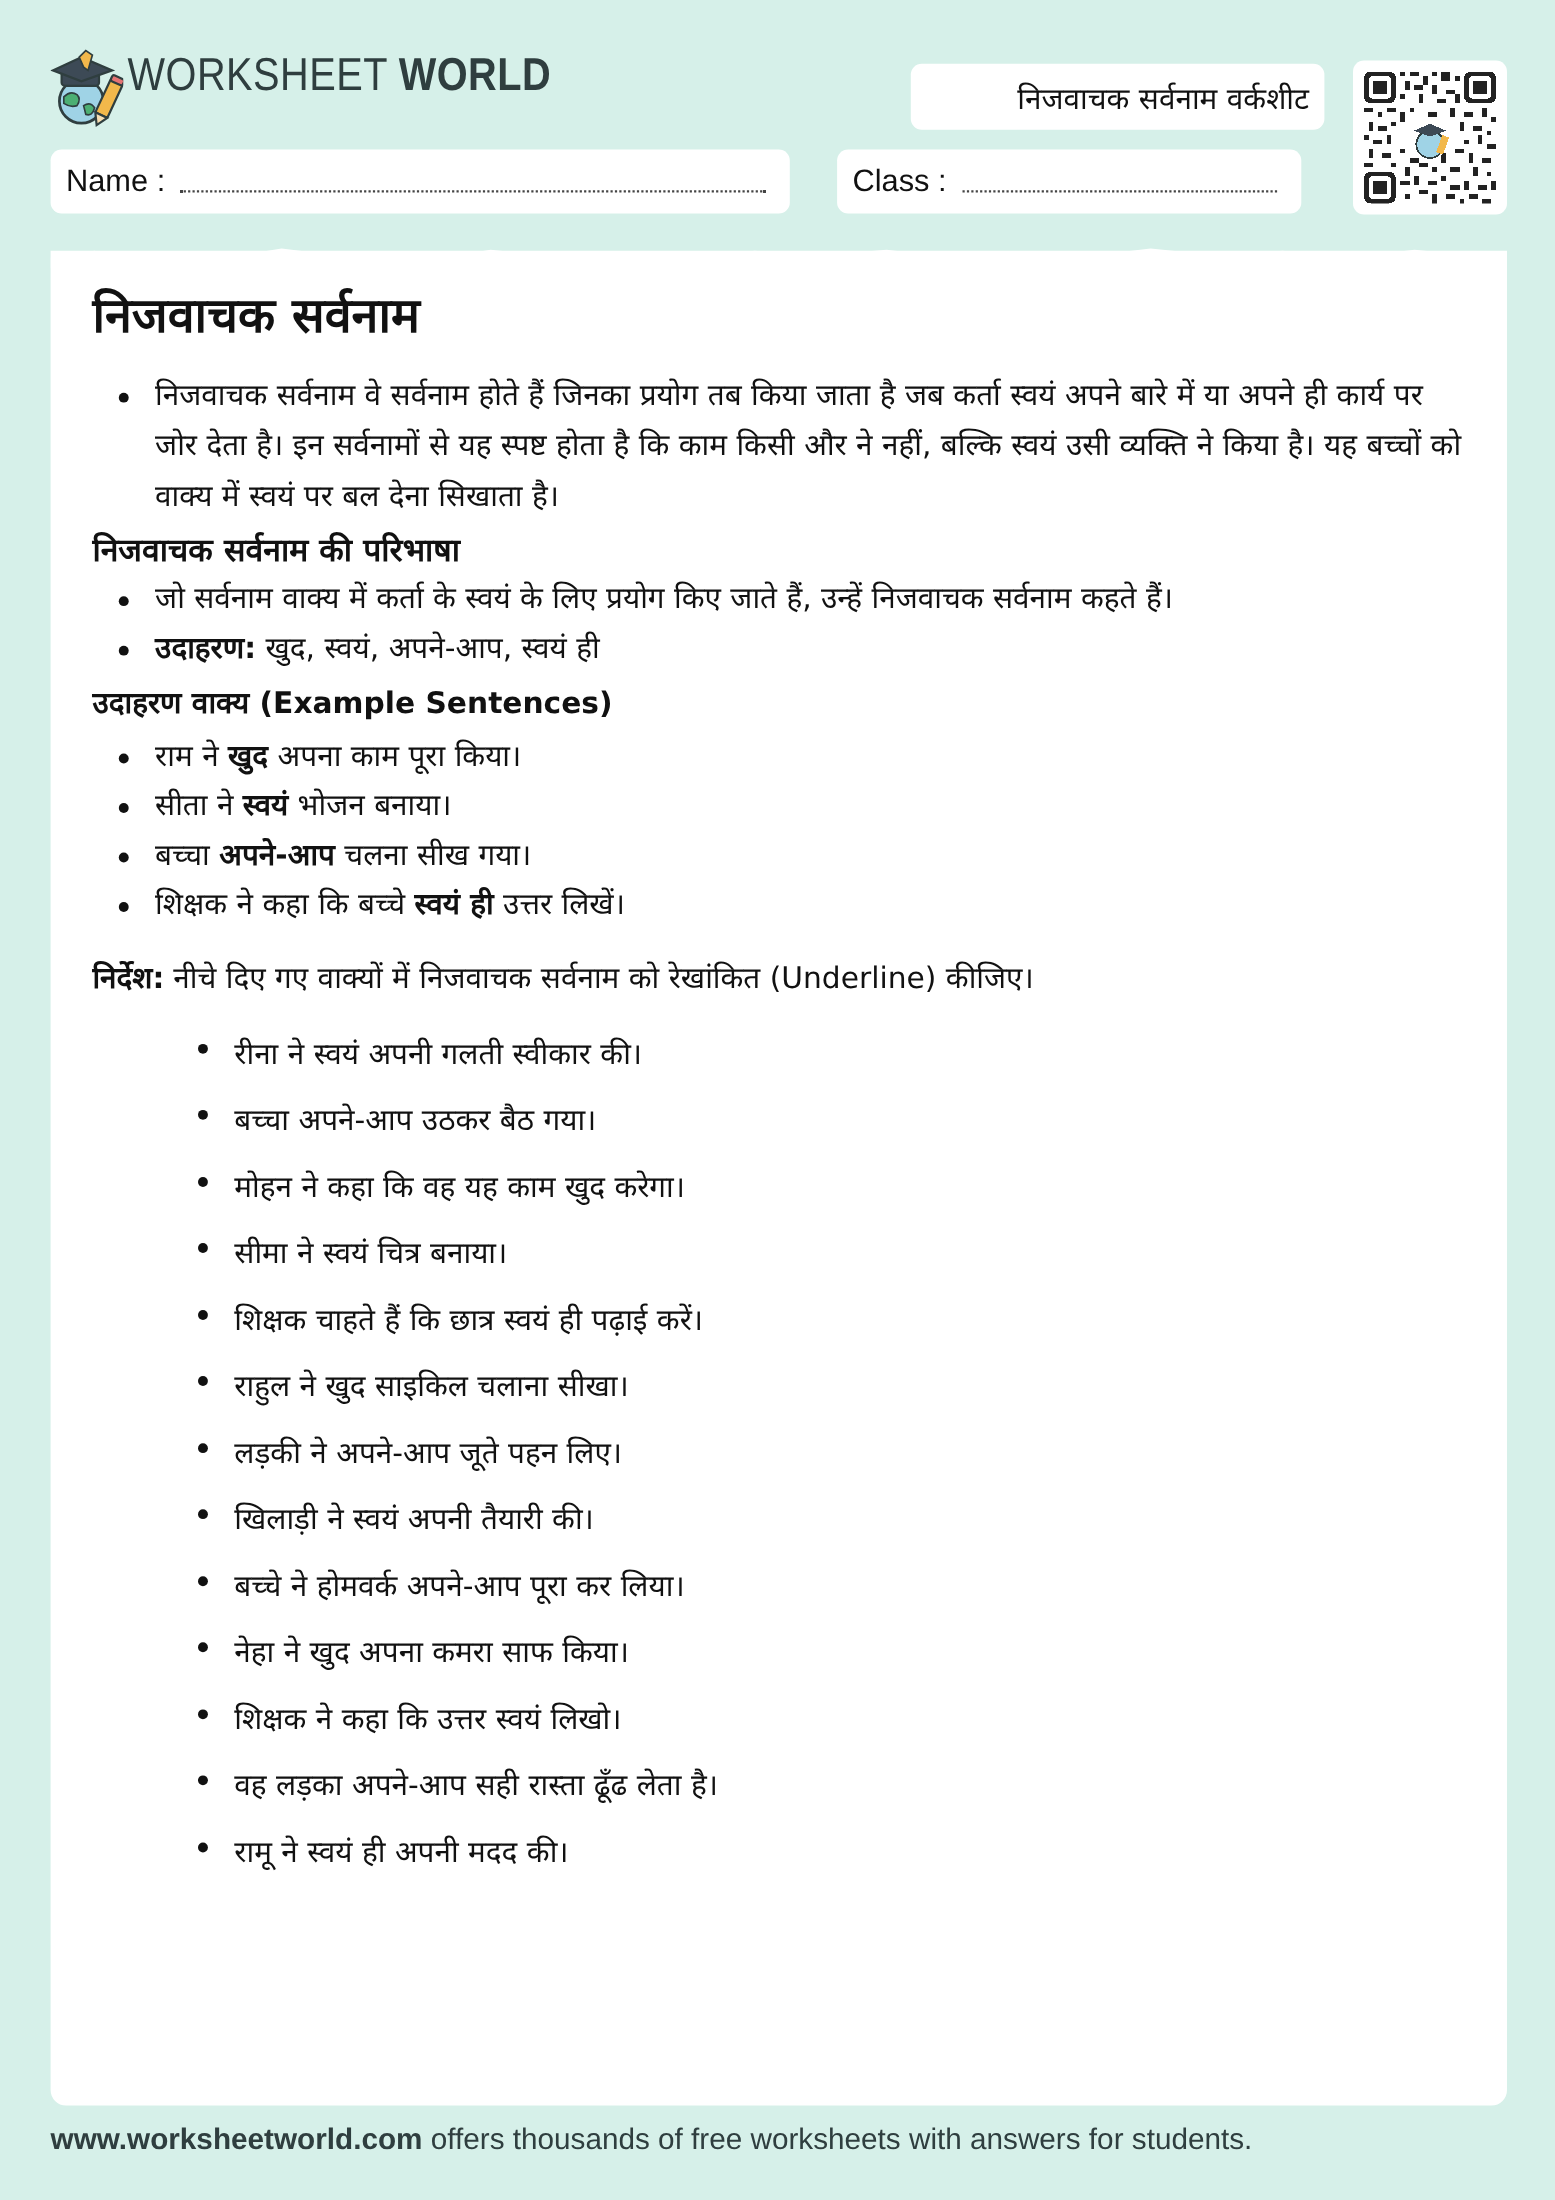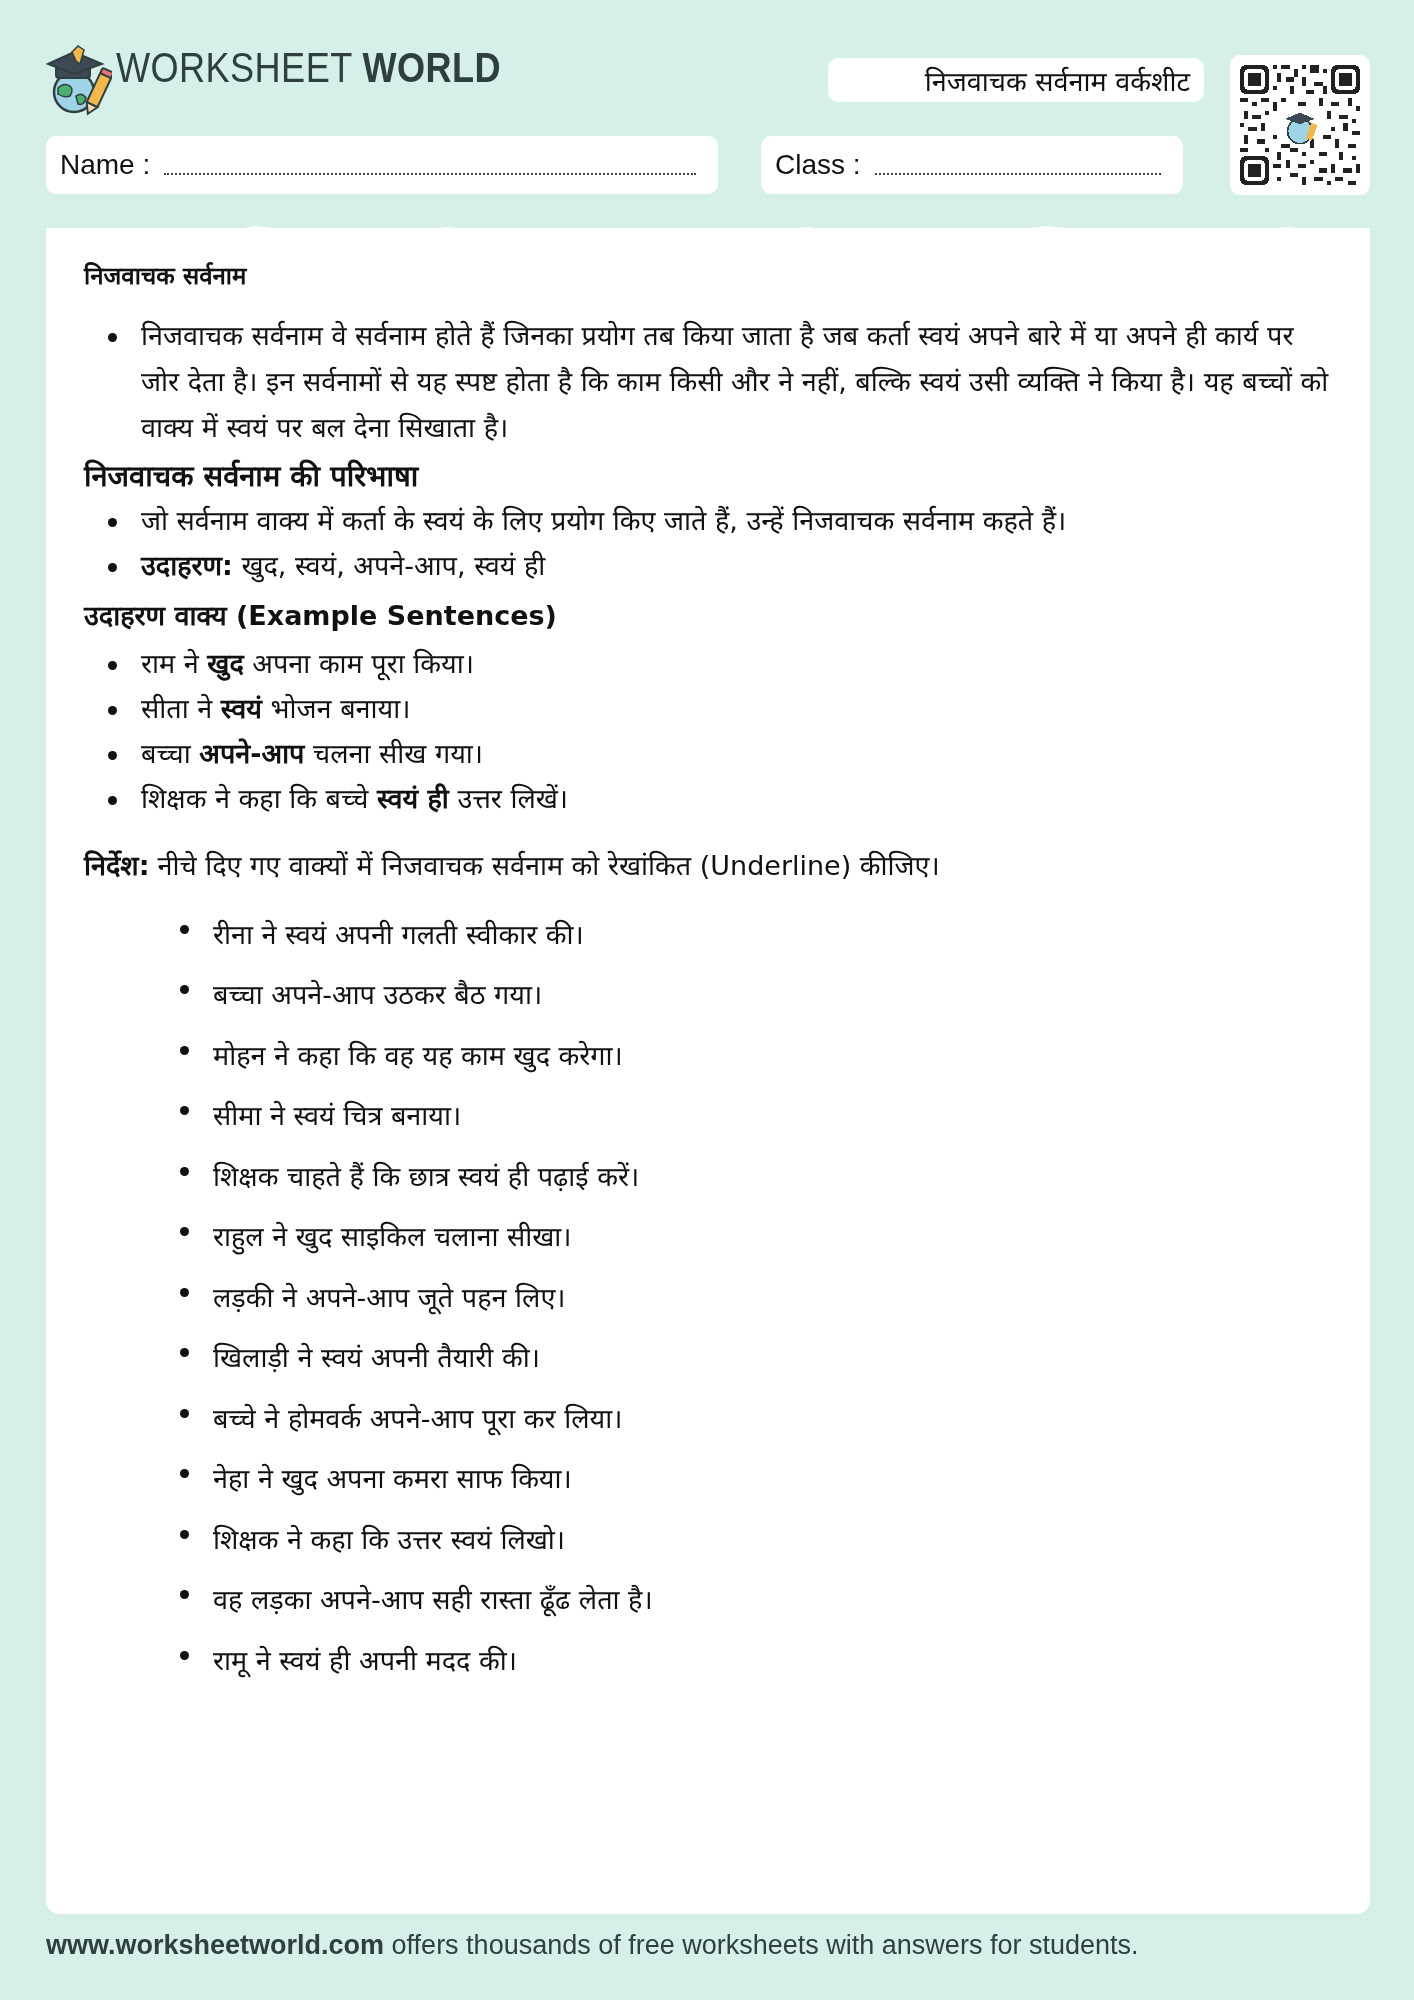--- a/index.html
+++ b/index.html
@@ -20,21 +20,21 @@
     .logo-text {
       font-family: "Liberation Sans", sans-serif;
       font-size: 42px; letter-spacing: 0.5px; color: #2f3e3f;
       transform: scaleX(0.86); transform-origin: left center;
       white-space: nowrap;
     }
     .logo-text .thin { font-weight: 400; }
     .logo-text .bold { font-weight: 700; }
 
     .title-pill {
-      position: absolute; left: 828px; top: 58px; width: 376px; height: 44px;
+      position: absolute; left: 828px; top: 58px; width: 376px; height: 60px;
       background: #fff; border-radius: 10px;
       display: flex; align-items: center; justify-content: flex-end;
       padding-right: 14px;
       font-size: 27px; color: #111;
     }
     .qr-box {
       position: absolute; left: 1230px; top: 55px; width: 140px; height: 140px;
       background: #fff; border-radius: 10px; padding: 10px;
     }
     .qr-box svg { width: 120px; height: 120px; display: block; }
@@ -60,21 +60,21 @@
       position: absolute; left: 46px; top: 228px; width: 1324px; height: 1686px;
       background: #fff; border-radius: 0 0 14px 14px;
     }
     .torn {
       position: absolute; left: 0; top: -8px; width: 100%; height: 24px;
     }
     .content {
       position: absolute; left: 38px; top: 34px; right: 30px;
     }
     h1 {
-      font-size: 24px; font-weight: 700; color: #111; line-height: 1.2;
+      font-size: 44px; font-weight: 700; color: #111; line-height: 1.2;
       margin-bottom: 22px;
     }
     h2 {
       font-size: 29px; font-weight: 700; color: #111; line-height: 1.2;
       margin-top: 8px; margin-bottom: 4px;
     }
     h3 {
       font-size: 27px; font-weight: 700; color: #111; line-height: 1.3;
       margin-top: 10px; margin-bottom: 8px;
     }

